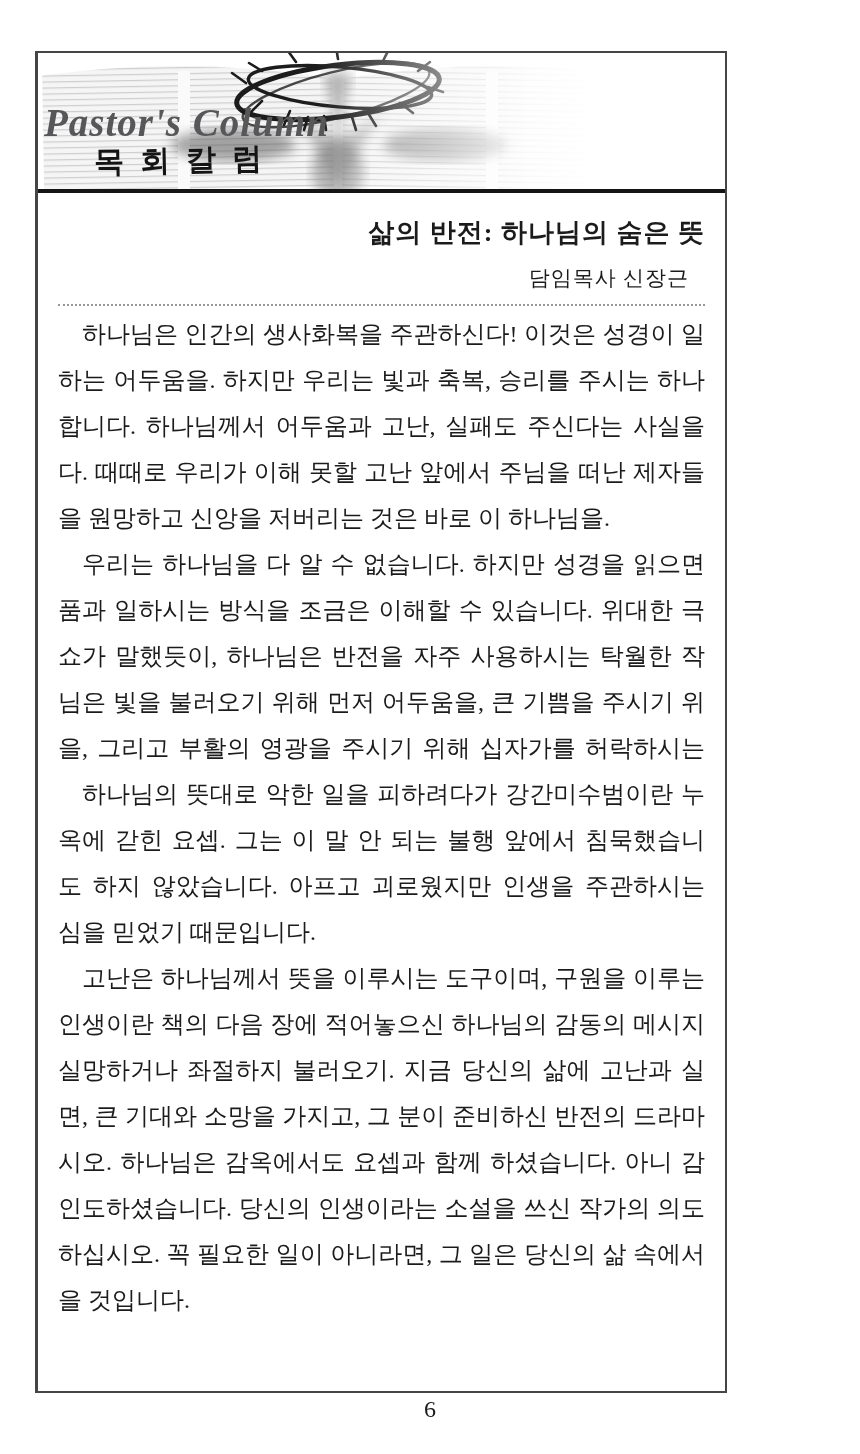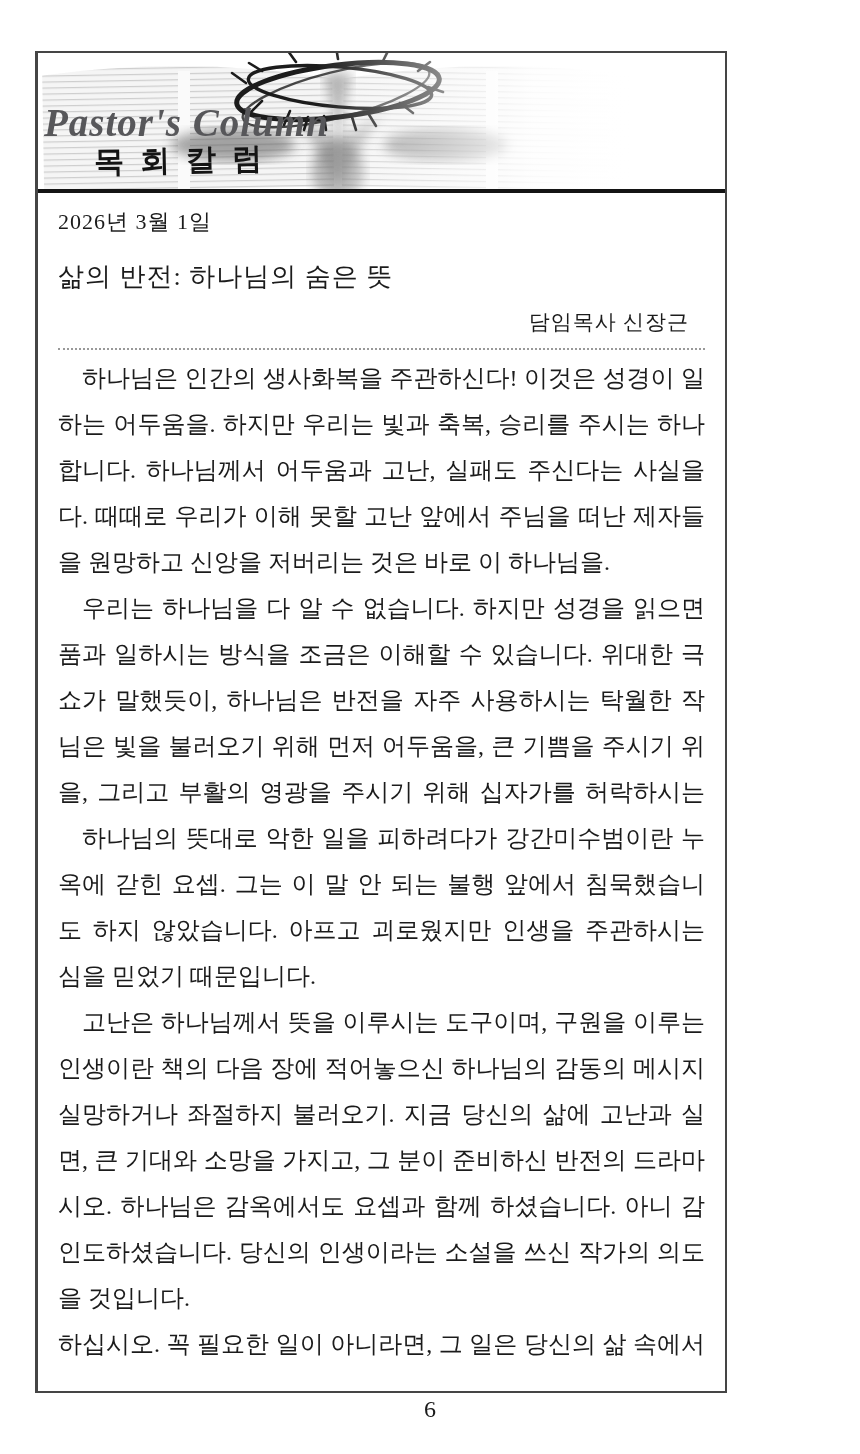--- a/index.html
+++ b/index.html
@@ -16,21 +16,21 @@
   .band-fade{position:absolute;left:0;top:0;width:620px;height:136px;
              background:linear-gradient(to right,rgba(255,255,255,0) 45%,rgba(255,255,255,.85) 80%,#fff 97%);}
   .title-en{position:absolute;left:6px;top:50px;font-style:italic;font-weight:700;
             font-size:39px;letter-spacing:1px;color:#57575a;line-height:1;}
   .title-ko{position:absolute;left:56px;top:92px;font-weight:700;font-size:30px;
             letter-spacing:16px;color:#141414;transform:rotate(-1.2deg);line-height:1;}
 
   
   .content{padding:0 20px;}
   .date{margin-top:14px;font-size:22px;letter-spacing:1px;}
-  .art-title{margin-top:22px;text-align:left;font-size:26px;font-weight:400;letter-spacing:1px;}
+  .art-title{margin-top:22px;text-align:right;font-size:26px;font-weight:700;letter-spacing:1px;}
   .author{margin-top:14px;text-align:right;font-size:21px;padding-right:16px;letter-spacing:1px;}
   .dots{margin-top:12px;border-bottom:2px dotted #999;height:0;}
 
   .body-text{margin-top:5px;font-size:24px;line-height:46px;}
   .line{text-align:justify;text-align-last:justify;height:46px;overflow:hidden;}
   .line.first{text-indent:24px;}
   .line.last{text-align-last:left;}
 
   .page-num{position:absolute;left:0;top:1396px;width:860px;text-align:center;
             font-size:24px;color:#1b1b1b;}
@@ -99,21 +99,20 @@
         </g>
 
         <rect x="330" y="0" width="270" height="136" fill="url(#fadeR)"></rect>
       </svg>
       <div class="band-fade"></div>
       <div class="title-en">Pastor's Column</div>
       <div class="title-ko">목회칼럼</div>
     </div>
 
     <div class="content">
-      <div class="date">2026년 3월 1일</div>
       <div class="art-title">삶의 반전: 하나님의 숨은 뜻</div>
       <div class="author">담임목사 신장근</div>
       <div class="dots"></div>
       <div class="body-text">
           <div class="line first">하나님은 인간의 생사화복을 주관하신다! 이것은 성경이 일관되게 증언</div>
           <div class="line">하는 어두움을. 하지만 우리는 빛과 축복, 승리를 주시는 하나님만 선호</div>
           <div class="line">합니다. 하나님께서 어두움과 고난, 실패도 주신다는 사실을 애써 외면합니</div>
           <div class="line">다. 때때로 우리가 이해 못할 고난 앞에서 주님을 떠난 제자들처럼 하나님</div>
           <div class="line last">을 원망하고 신앙을 저버리는 것은 바로 이 하나님을.</div>
           <div class="line first">우리는 하나님을 다 알 수 없습니다. 하지만 성경을 읽으면서 그분의 성</div>
@@ -124,21 +123,21 @@
           <div class="line first">하나님의 뜻대로 악한 일을 피하려다가 강간미수범이란 누명을 쓰고 감</div>
           <div class="line">옥에 갇힌 요셉. 그는 이 말 안 되는 불행 앞에서 침묵했습니다. 어떤 불평</div>
           <div class="line">도 하지 않았습니다. 아프고 괴로웠지만 인생을 주관하시는 하나님의 선하</div>
           <div class="line last">심을 믿었기 때문입니다.</div>
           <div class="line first">고난은 하나님께서 뜻을 이루시는 도구이며, 구원을 이루는 길이 됩니다.</div>
           <div class="line">인생이란 책의 다음 장에 적어놓으신 하나님의 감동의 메시지를 읽기 전에,</div>
           <div class="line">실망하거나 좌절하지 불러오기. 지금 당신의 삶에 고난과 실패가 찾아왔다</div>
           <div class="line">면, 큰 기대와 소망을 가지고, 그 분이 준비하신 반전의 드라마를 기다리십</div>
           <div class="line">시오. 하나님은 감옥에서도 요셉과 함께 하셨습니다. 아니 감옥으로 그를</div>
           <div class="line">인도하셨습니다. 당신의 인생이라는 소설을 쓰신 작가의 의도를 깊이 생각</div>
+          <div class="line">하십시오. 꼭 필요한 일이 아니라면, 그 일은 당신의 삶 속에서 일어나지 않</div>
           <div class="line last">을 것입니다.</div>
-          <div class="line">하십시오. 꼭 필요한 일이 아니라면, 그 일은 당신의 삶 속에서 일어나지 않</div>
         </div>
     </div>
 
   </div>
 
   <div class="page-num">6</div>
 </div>
 
 </body></html>

